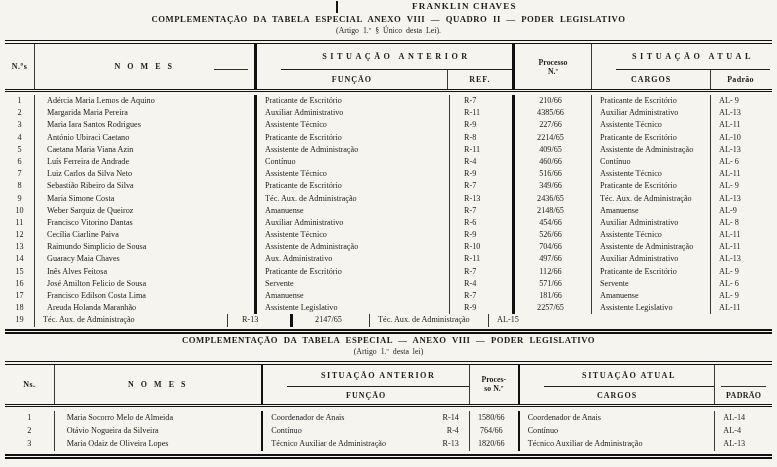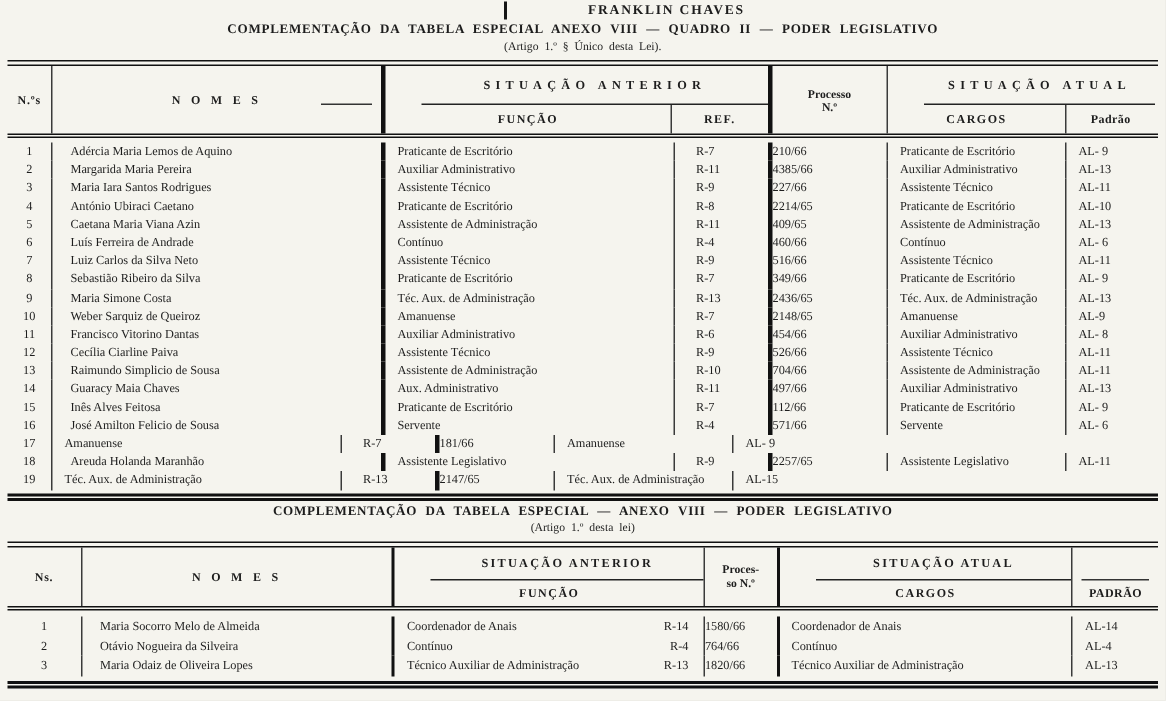--- a/index.html
+++ b/index.html
@@ -3,21 +3,21 @@
 <meta charset="utf-8">
 <style>
   * { margin:0; padding:0; box-sizing:border-box; }
   html,body { background:#e8e7e2; }
   .page {
     width:777px; height:467px; margin:0 auto; position:relative;
     background:#f5f4ee; color:#1d1d1d; overflow:hidden;
     font-family:"Liberation Serif", serif;
   }
   
-  .top-line { display:flex; align-items:flex-start; margin:1px 0 0 336px; height:12px; }
+  .top-line { display:flex; align-items:flex-start; margin:1px 0 0 336px; height:12px;gap:20px; }
   .vbar { width:2px; height:12px; background:#15151'5'; background:#151515; margin-right:54px; }
   .top-name { font-weight:bold; font-size:9px; letter-spacing:1.2px; white-space:nowrap; }
 
   .t-title { text-align:center; font-weight:bold; font-size:8.7px; letter-spacing:.5px; word-spacing:3px; margin-top:1px; white-space:nowrap; }
   .t-sub   { text-align:center; font-size:7.8px; margin-top:2px; word-spacing:2px; }
 
   .tbl { margin:5px 5px 0 5px; border-top:4px double #111; border-bottom:5px double #111; }
   .thead { display:flex; border-bottom:3px double #111; }
   .hc { position:relative; }
   .full { display:flex; align-items:center; justify-content:center; }
@@ -45,21 +45,21 @@
   .b1{border-right:1px solid #3a3a3a} .b2{border-right:2px solid #111} .b3{border-right:3px solid #111}
 
   .tbody { }
   .trow { display:flex; height:12.2px; font-size:8.2px; line-height:12.2px; white-space:nowrap; }
   .trow2 { display:flex; height:13.4px; font-size:8.2px; line-height:13.4px; white-space:nowrap; }
   .cell { overflow:hidden; }
   .cnum { text-align:center; }
   .cl { padding-left:12px; }
   .cf { padding-left:8px; }
   .cref { padding-left:14px; }
-  .cpro { text-align:left; padding-right:5px; }
+  .cpro { text-align:center; padding-right:5px; }
   .cpad { padding-left:8px; }
   .spread { display:flex; justify-content:space-between; padding:0 10px 0 8px; }
   .t1 .tbody { padding:3px 0 2px 0; }
   .t2 .tbody { padding:4px 0 3px 0; }
 </style>
 </head>
 <body>
 
 <div class="page">
 
@@ -257,20 +257,21 @@
           <div class="cell cl c-nome b3">José Amilton Felicio de Sousa</div>
           <div class="cell cf c-fun b1">Servente</div>
           <div class="cell cref c-ref b3">R-4</div>
           <div class="cell cpro c-pro b1">571/66</div>
           <div class="cell cf c-car b1">Servente</div>
           <div class="cell cpad c-pad">AL- 6</div>
         </div>
 
         <div class="trow">
           <div class="cell cnum c-num b1">17</div>
+          <div class="cell cl c-nome b3">Francisco Edilson Costa Lima</div>
           <div class="cell cf c-fun b1">Amanuense</div>
           <div class="cell cref c-ref b3">R-7</div>
           <div class="cell cpro c-pro b1">181/66</div>
           <div class="cell cf c-car b1">Amanuense</div>
           <div class="cell cpad c-pad">AL- 9</div>
         </div>
 
         <div class="trow">
           <div class="cell cnum c-num b1">18</div>
           <div class="cell cl c-nome b3">Areuda Holanda Maranhão</div>

